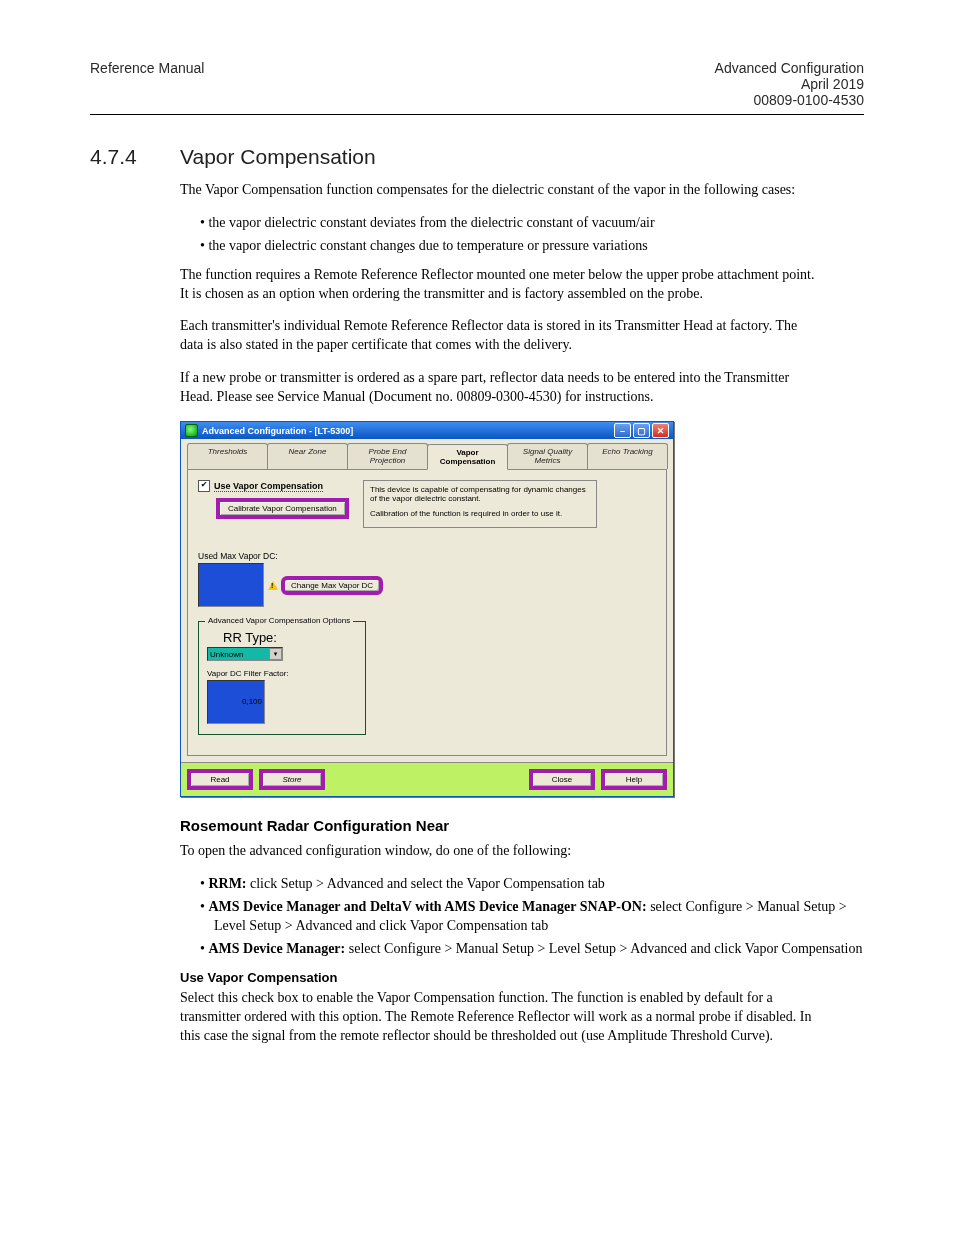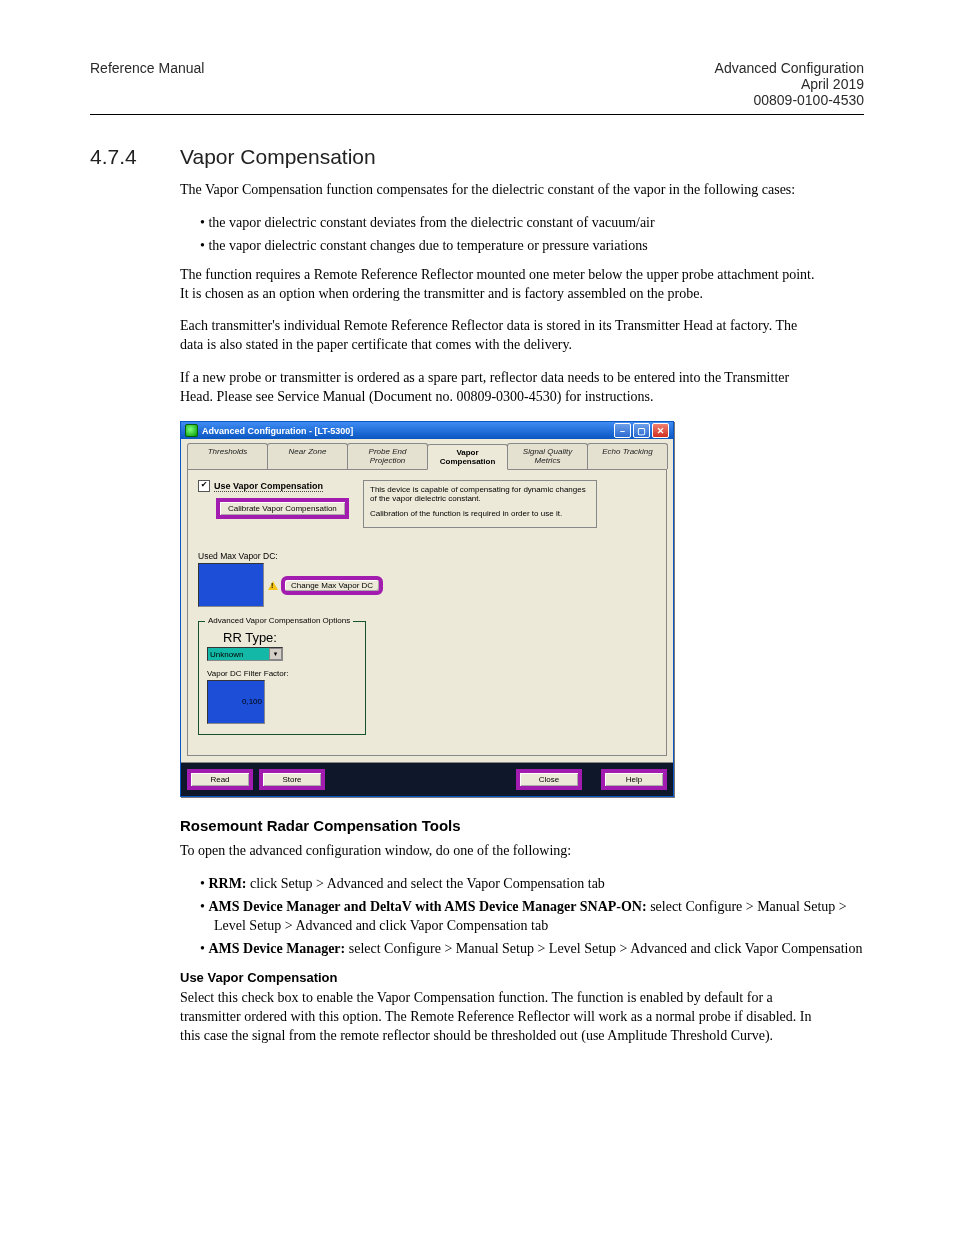--- a/index.html
+++ b/index.html
@@ -184,24 +184,24 @@
   .select {
     display:flex;align-items:center;justify-content:space-between;
     width:70px;height:12px;border:1px inset #888;background:#14b8a6;
     font-size:8px;padding:0 2px 0 2px;
   }
   .select .arrow{
     width:11px;height:10px;background:#d4d0c8;border:1px solid #888;
     display:flex;align-items:center;justify-content:center;font-size:7px;margin-right:-2px;
   }
   .bottom-bar {
-    display:flex; padding:6px; background:#0f172a; border-top:1px solid #888;
+    display:flex; padding:6px; background:#bef264; border-top:1px solid #888;
     gap:6px;
   }
-  .bottom-bar .right { margin-left:auto; display:flex; gap:19px;}
+  .bottom-bar .right { margin-left:auto; display:flex; gap:6px;}
 </style>
 </head>
 <body>
 
 <div class="page">
 
   <div class="header-row">
     <div>Reference Manual</div>
     <div style="text-align:right;">
       <div>Advanced Configuration</div>
@@ -280,30 +280,30 @@
           </div>
 
           <div style="font-size:8px;margin-top:8px;">Vapor DC Filter Factor:</div>
           <span class="text-input" style="text-align:right;display:inline-block;margin-top:2px;width:52px;">0,100</span>
         </div>
 
       </div>
 
       <div class="bottom-bar">
         <span class="btn" style="width:42px;">Read</span>
-        <span class="btn" style="width:42px;">Store</span>
+        <span class="btn" style="width:42px;font-style:italic;">Store</span>
         <div class="right">
           <span class="btn" style="width:42px;">Close</span>
           <span class="btn" style="width:42px;">Help</span>
         </div>
       </div>
     </div>
   </div>
 
-  <div style="margin-left:90px;font-family:Arial,sans-serif;font-weight:bold;font-size:15px;margin-top:20px;">Rosemount Radar Compensation Tools</div>
+  <div style="margin-left:90px;font-family:Arial,sans-serif;font-weight:bold;font-size:15px;margin-top:20px;">Rosemount Radar Configuration Near</div>
 
   <div class="body-text" style="margin-top:8px;">To open the advanced configuration window, do one of the following:</div>
 
   <div class="indent-list">
     <div class="item">• <b>RRM: </b><span>click Setup &gt; Advanced and select the Vapor Compensation tab</span></div>
     <div class="item">• <b>AMS Device Manager and DeltaV with AMS Device Manager SNAP-ON: </b><span>select Configure &gt; Manual Setup &gt; Level Setup &gt; Advanced and click Vapor Compensation tab</span></div>
     <div class="item">• <b>AMS Device Manager: </b><span>select Configure &gt; Manual Setup &gt; Level Setup &gt; Advanced and click Vapor Compensation</span></div>
   </div>
 
   <div style="margin-left:90px;font-family:Arial,sans-serif;font-weight:bold;font-size:13px;margin-top:12px;">Use Vapor Compensation</div>

